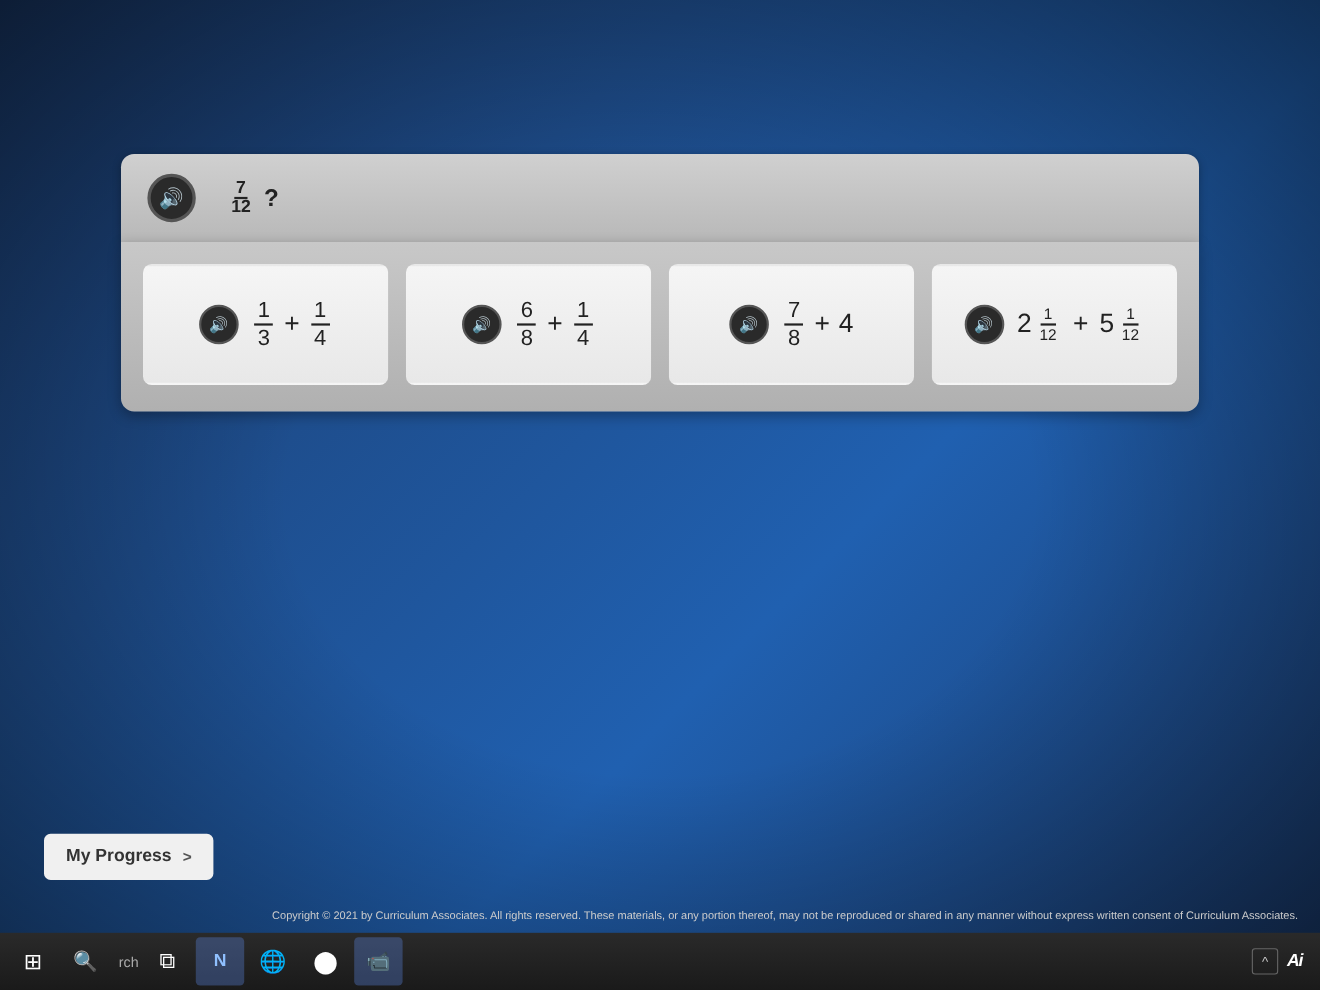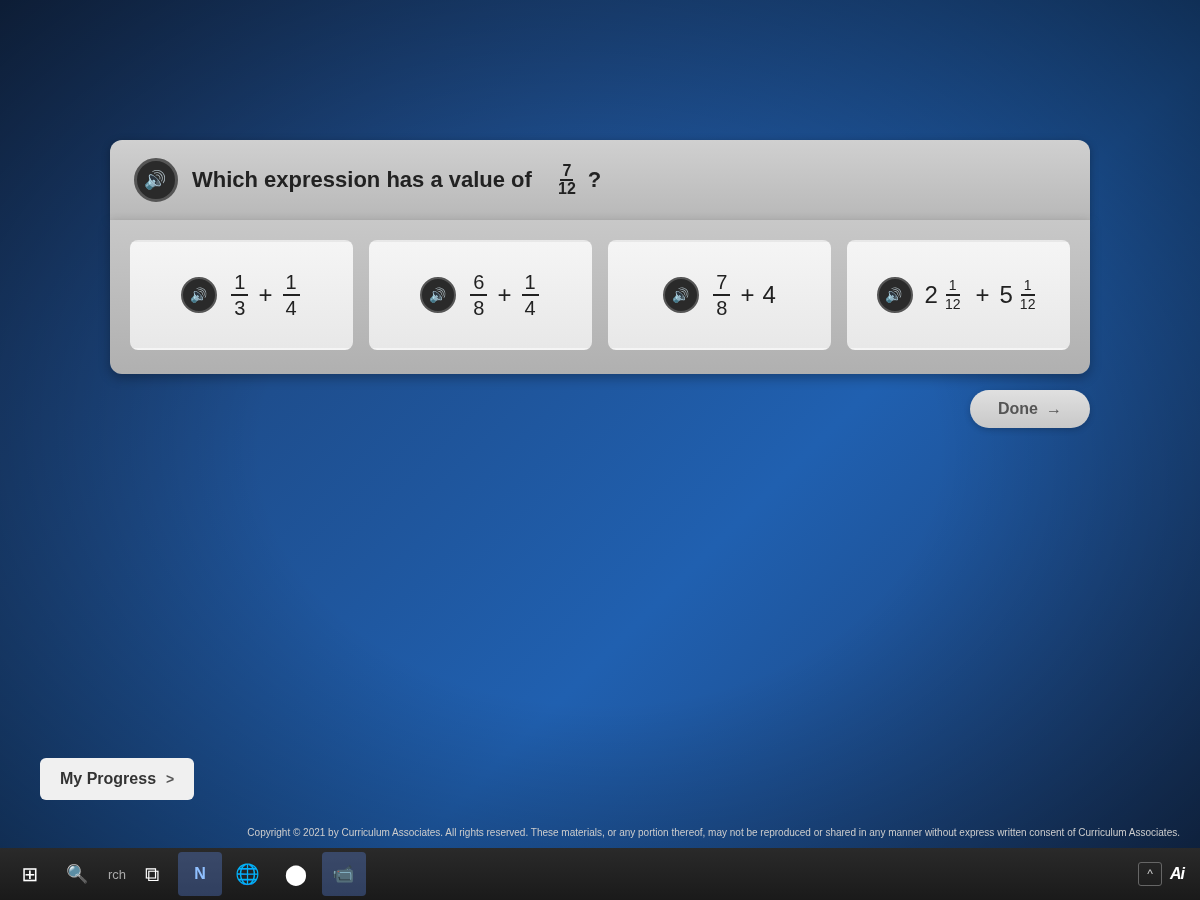--- a/index.html
+++ b/index.html
@@ -302,21 +302,20 @@
 </head>
 <body>
 
 <div class="main-content">
 
   <div class="question-bar">
     <div class="speaker-btn">
       <span class="speaker-icon">🔊</span>
     </div>
     <div class="question-text">
-      <span>Which expression has a value of</span>
       &nbsp;
       <span class="fraction-inline">
         <span class="num">7</span>
         <span class="den">12</span>
       </span>
       <span>?</span>
     </div>
   </div>
 
   <div class="options-container">
@@ -387,26 +386,20 @@
           <span class="frac" style="font-size:16px;">
             <span class="top" style="font-size:14px;">1</span>
             <span class="bot" style="font-size:14px;">12</span>
           </span>
         </span>
       </div>
     </div>
 
   </div>
 
-  <div class="done-btn-row">
-    <button class="done-btn">
-      <span>Done</span>
-      <span>→</span>
-    </button>
-  </div>
 </div>
 
 <div class="my-progress-bar">
   <button class="my-progress-btn">
     <span>My Progress</span>
     <span class="chevron-right">&gt;</span>
   </button>
 </div>
 
 <div class="copyright-bar">

